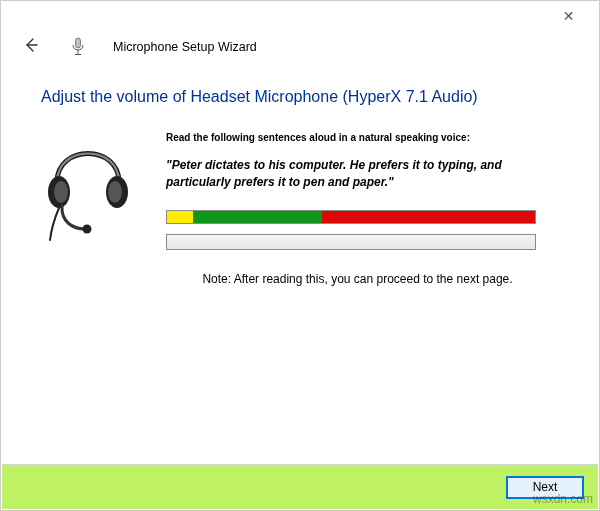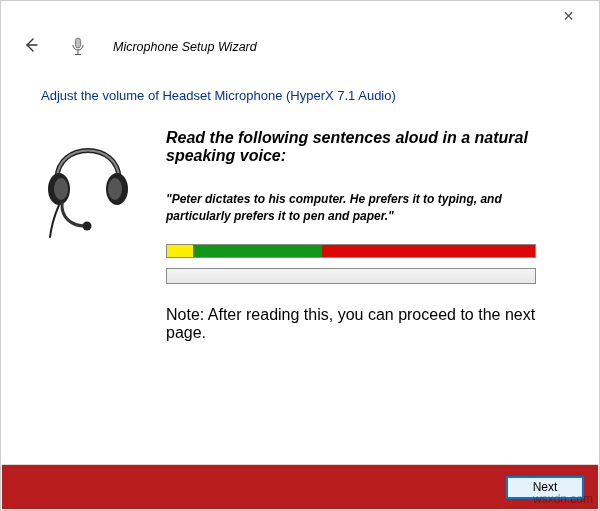--- a/index.html
+++ b/index.html
@@ -30,62 +30,60 @@
       justify-content: center;
       font-size: 14px;
       color: #555;
       cursor: pointer;
     }
     .header {
       display: flex;
       align-items: center;
       padding: 4px 18px 10px 18px;
       gap: 28px;
-      font-style: italic;
     }
     .back-arrow {
       font-size: 16px;
       color: #333;
       cursor: pointer;
       padding: 2px 4px;
       line-height: 1;
     }
     .mic-small svg { display: block; }
     .header-title {
       font-size: 12.5px;
       color: #000;
     }
     .content {
       padding: 20px 40px 0 40px;
     }
     .page-heading {
       color: #003399;
-      font-size: 13px;
+      font-size: 16px;
       font-weight: 400;
       margin-bottom: 26px;
     }
     .main-row {
       display: flex;
       gap: 30px;
       align-items: flex-start;
     }
     .headset-col {
       flex: 0 0 95px;
       display: flex;
       justify-content: center;
     }
     .text-col {
       flex: 1;
       padding-right: 10px;
     }
     .instr {
-      font-size: 16px;
+      font-size: 10px;
       font-weight: 600;
-      margin-bottom: 26px;
-      font-style: italic;
+      margin-bottom: 14px;
     }
     .quote {
       font-size: 12px;
       font-style: italic;
       font-weight: 700;
       line-height: 1.45;
       margin-bottom: 18px;
     }
     .meter {
       width: 370px;
@@ -100,29 +98,30 @@
     .meter .seg-red    { background: #dc0808; }
     .meter .seg-white  { background: #fff; }
     .progress {
       width: 370px;
       height: 16px;
       border: 1px solid #8a8a8a;
       background: linear-gradient(to bottom, #f4f4f4, #e8e8e8);
       margin-bottom: 22px;
     }
     .note {
-      font-size: 16px;
+      font-size: 12px;
+      text-align: center;
     }
     .footer {
       position: absolute;
       left: 1px;
       right: 1px;
       bottom: 1px;
       height: 45px;
-      background: #b91c1c;
+      background: #bef264;
       border-top: 1px solid #d8d8d8;
       display: flex;
       align-items: center;
       justify-content: flex-end;
       padding: 0 14px;
       gap: 8px;
     }
     .btn {
       min-width: 78px;
       height: 23px;

